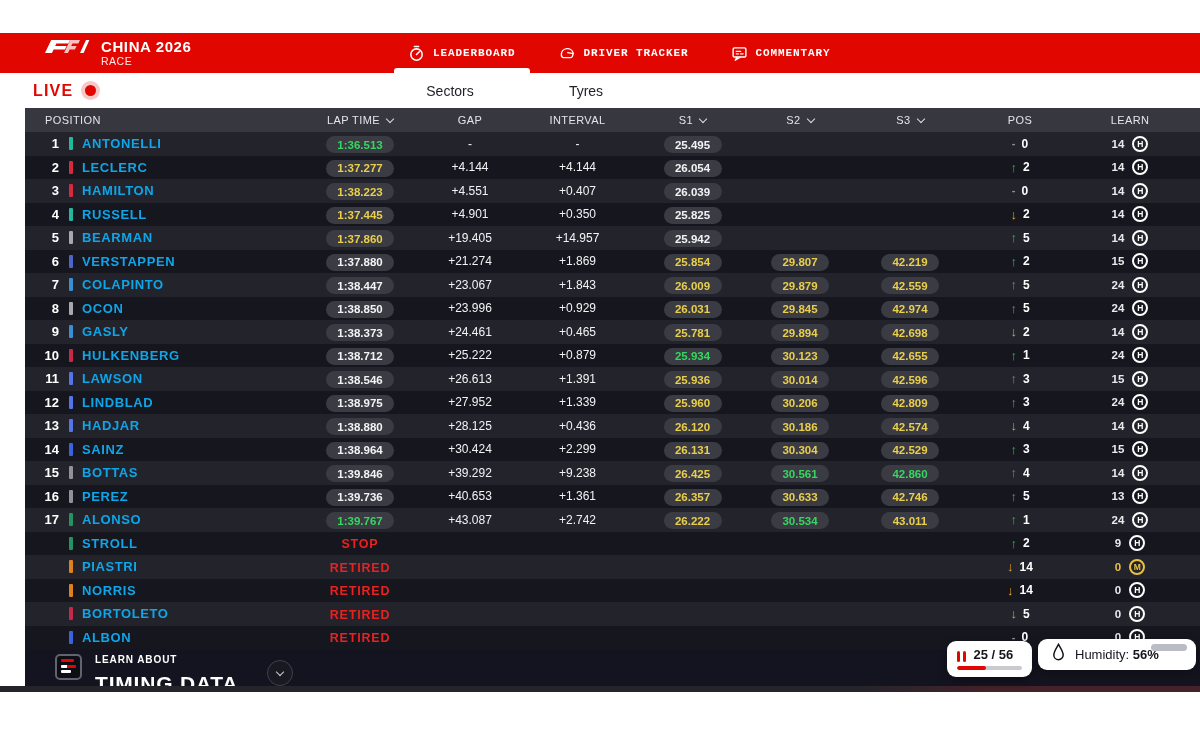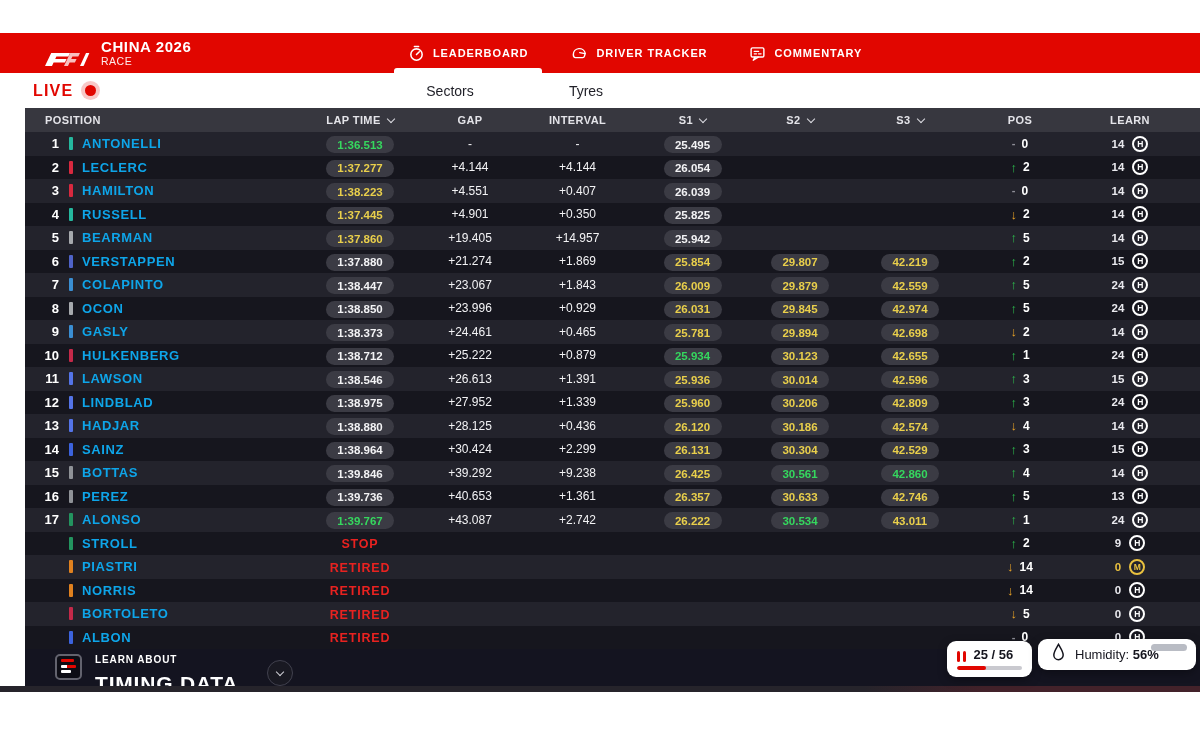--- a/index.html
+++ b/index.html
@@ -1,43 +1,43 @@
 <!DOCTYPE html>
 <html><head>
 <meta charset="utf-8">
 <style>
   * { box-sizing: border-box; margin: 0; padding: 0; }
   html,body { width:1200px; height:729px; background:#fff; font-family:"Liberation Sans",sans-serif; overflow:hidden; }
   .stage { position:relative; width:1200px; height:729px; background:#fff; }
 
   
   .topbar { position:absolute; top:33px; left:0; width:1200px; height:40px; background:#e10600; color:#fff; display:flex; align-items:center; }
-  .brand { display:flex; align-items:flex-end; gap:11px; margin-left:44px; }
+  .brand { display:flex; align-items:flex-start; gap:11px; margin-left:44px; }
   .f1-logo { display:block; }
   .event-title { font-size:15px; font-weight:800; letter-spacing:.6px; line-height:16px; }
   .session-name { font-size:10.5px; font-weight:400; opacity:.92; letter-spacing:.5px; line-height:12px; }
-  .mainnav { position:absolute; left:408px; top:0; height:100%; display:flex; gap:42px; }
+  .mainnav { position:absolute; left:408px; top:0; height:100%; display:flex; gap:42px;font-family:Liberation Mono, monospace; }
   .nav-item { position:relative; display:flex; align-items:center; gap:8px; height:100%; font-size:11px; font-weight:700; letter-spacing:.9px; cursor:pointer; }
   .nav-item svg { display:block; }
   .nav-item.active::after { content:""; position:absolute; left:-14px; right:-14px; bottom:0; height:5px; background:#fff; border-radius:3px 3px 0 0; }
 
   
   .subbar { position:absolute; top:73px; left:0; width:1200px; height:35px; background:#fff; }
   .live { position:absolute; left:33px; top:0; height:100%; display:flex; align-items:center; gap:12px; color:#e10600; font-size:16px; font-weight:800; letter-spacing:1.2px; }
   .livedot { width:11px; height:11px; border-radius:50%; background:#e10600; box-shadow:0 0 0 4px rgba(225,6,0,.22); }
   .tabs { position:absolute; left:382px; top:0; height:100%; display:flex; }
   .tab { width:136px; height:100%; display:flex; align-items:center; justify-content:center; font-size:14px; color:#1f1f27; position:relative; cursor:pointer; }
   .tab.active { font-weight:700; }
   .tab.active::after { content:""; position:absolute; left:27px; right:27px; bottom:0; height:4.5px; background:#e10600; }
 
   
   .board { position:absolute; top:108px; left:25px; width:1175px; height:578px; background:#141420; overflow:hidden; }
   .grid-row { display:grid; grid-template-columns:44px 226px 130px 90px 125px 105px 110px 110px 110px 110px; align-items:center; padding-right:15px; }
   .thead { height:24px; background:#37373f; color:#e4e4e9; font-size:11px; letter-spacing:.4px; }
-  .hcell { text-align:center; display:flex; align-items:center; justify-content:center; gap:7px;font-weight:bold; }
+  .hcell { text-align:center; display:flex; align-items:center; justify-content:center; gap:7px; }
   .h-position { grid-column:1 / 3; justify-content:flex-start; padding-left:20px; }
   .chev { width:6px; height:6px; border-right:1.7px solid #dcdce2; border-bottom:1.7px solid #dcdce2; transform:rotate(45deg); display:inline-block; margin-top:-3px; }
 
   .row { height:23.5px; }
   .row:nth-child(odd) { background:#23232c; }
   .row:nth-child(even) { background:#16161e; }
   .c-num { text-align:right; padding-right:10px; font-size:13px; font-weight:800; color:#fff; }
   .c-driver { display:flex; align-items:center; gap:9px; }
   .team-bar { width:4px; height:13px; border-radius:1px; background:#888; flex:none; }
   .d-name { font-size:13px; font-weight:800; letter-spacing:.6px; color:#0ea5e9; }

